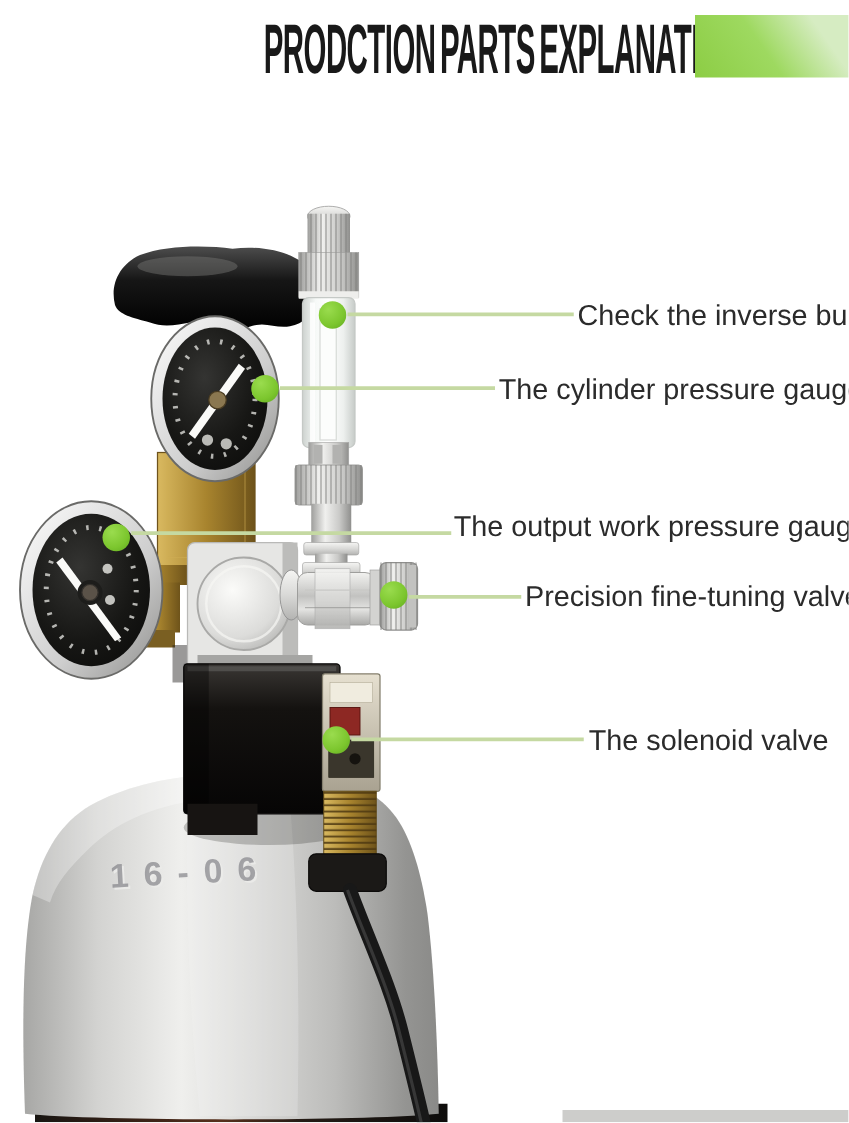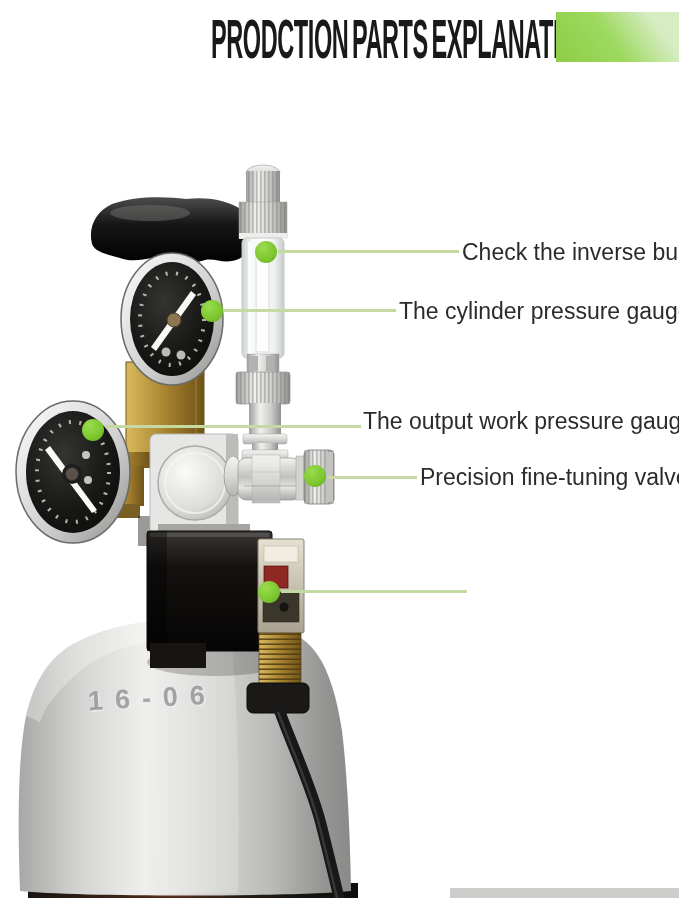--- a/index.html
+++ b/index.html
@@ -249,14 +249,15 @@
   <div class="dot" style="left:82px;top:419px;"></div>
   <div class="leader" style="left:105px;top:425px;width:256px;"></div>
   <div class="callout" style="left:363px;top:406px;">The output work pressure gauge</div>
 
   <div class="dot" style="left:304px;top:465px;"></div>
   <div class="leader" style="left:327px;top:476px;width:90px;"></div>
   <div class="callout" style="left:420px;top:462px;">Precision fine-tuning valve</div>
 
   <div class="dot" style="left:258px;top:581px;"></div>
   <div class="leader" style="left:281px;top:590px;width:186px;"></div>
+  <div class="callout" style="left:471px;top:577px;">The solenoid valve</div>
 
 </div>
 
 </body></html>

